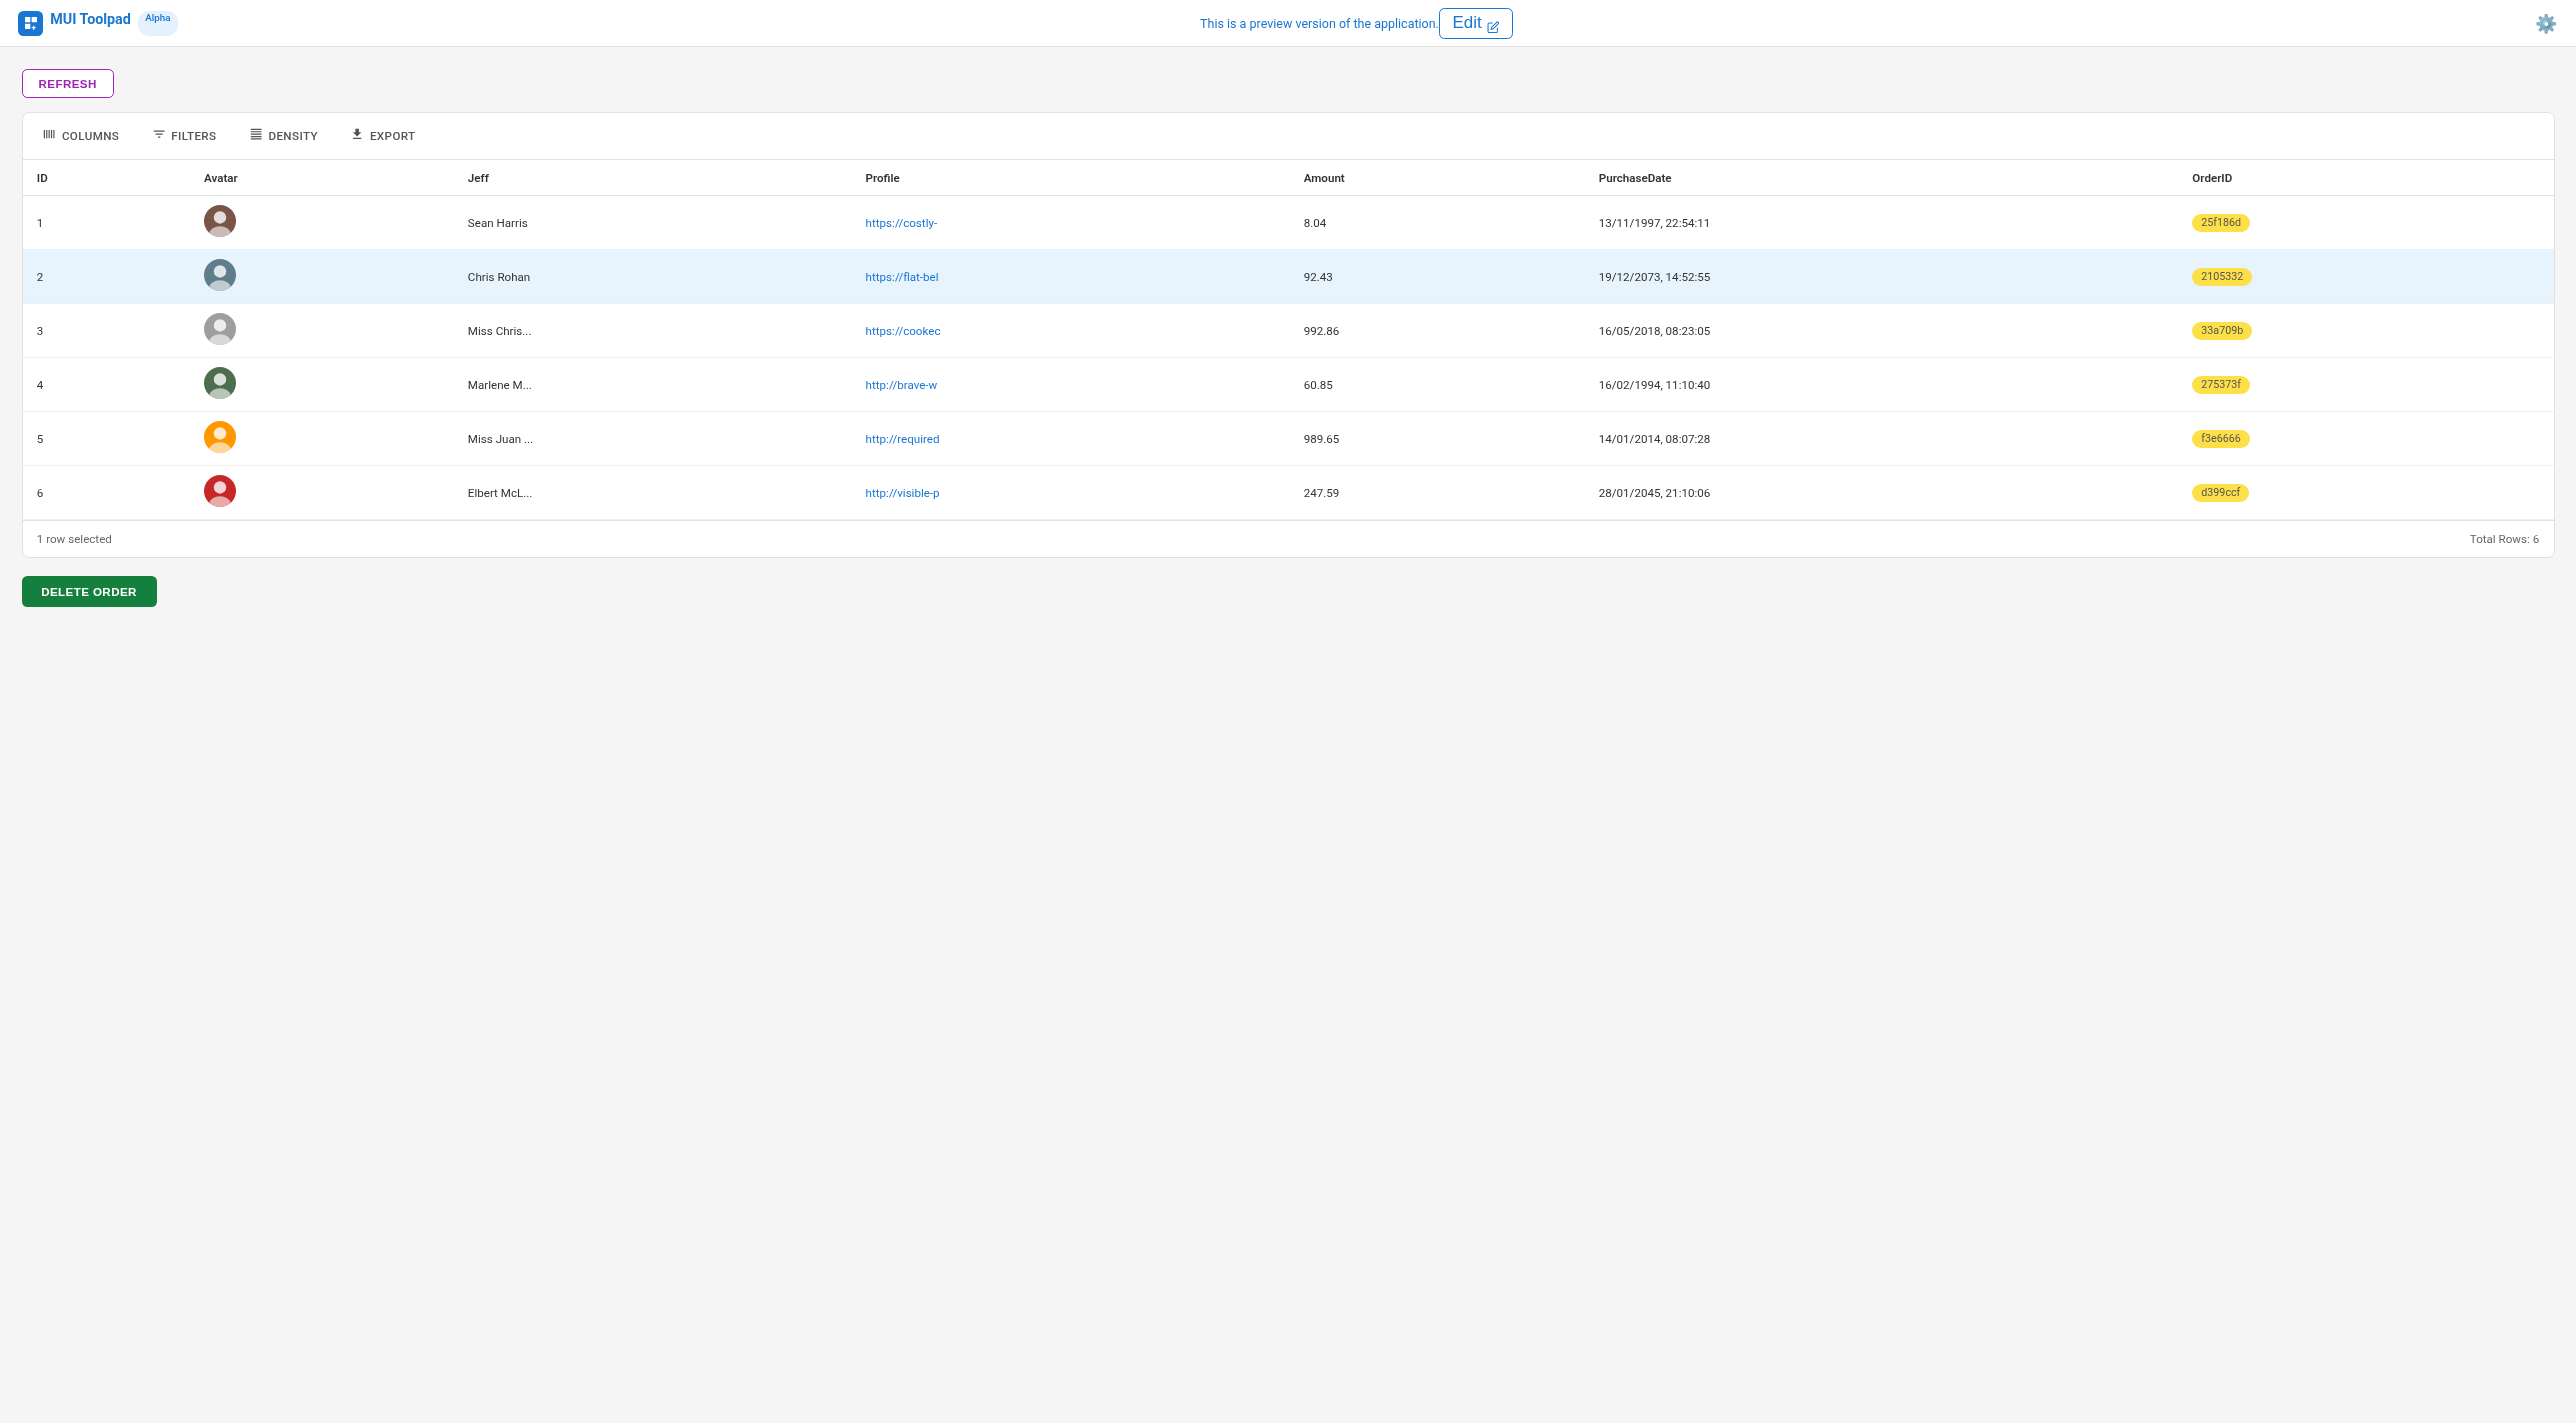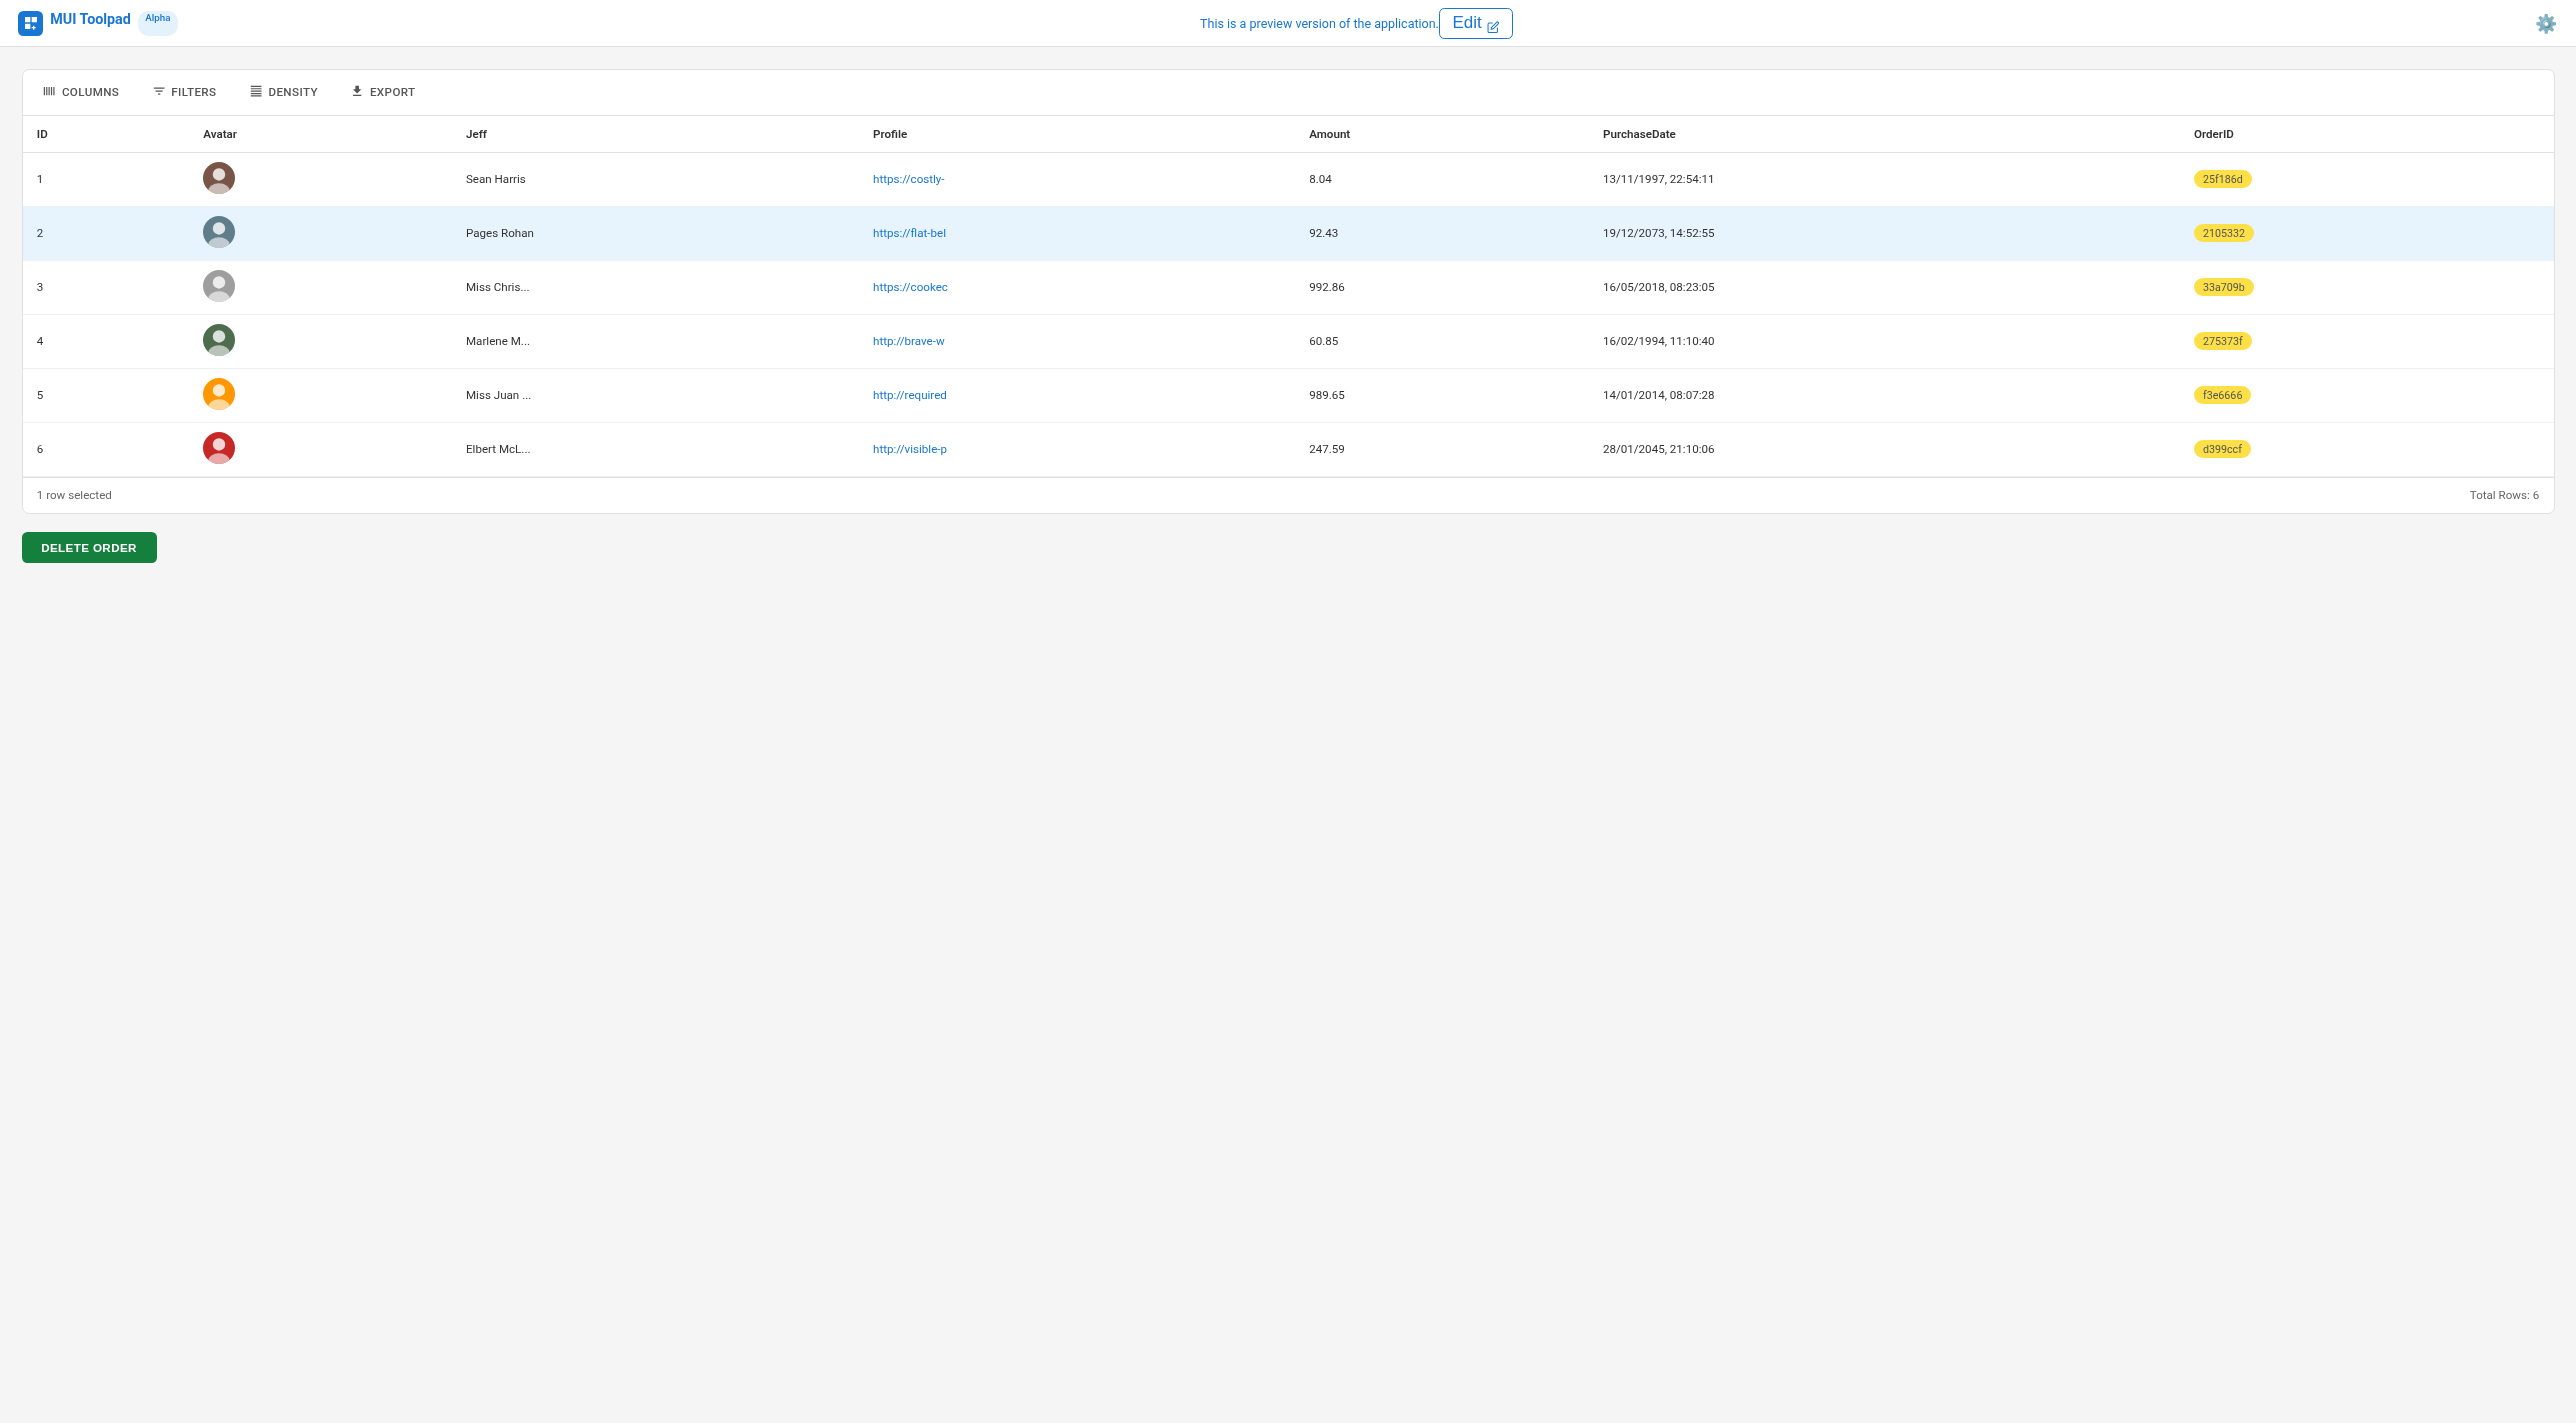--- a/index.html
+++ b/index.html
@@ -89,20 +89,23 @@
   <div class="header-right">
     <span class="settings-icon">⚙️</span>
   </div>
 </div>
 
 <div class="app-body">
 
 
   <div class="main">
     
+    <div class="toolbar">
+      <button class="refresh-btn">REFRESH</button>
+    </div>
 
     
     <div class="table-container">
 
       <div class="table-toolbar">
         <div class="table-toolbar-btn">
           <span class="icon icon-columns">
             <svg viewBox="0 0 24 24" fill="currentColor">
                 <path d="M3 5h2v14H3zm4 0h2v14H7zm4 0h2v14h-2zm4 0h2v14h-2zm4 0h2v14h-2z"></path>
               </svg>
@@ -167,21 +170,21 @@
             <tr class="selected">
       <td>2</td>
       <td>
       <div class="avatar-img-wrapper" style="background:#607d8b;">
         <svg viewBox="0 0 36 36" xmlns="http://www.w3.org/2000/svg">
           <circle cx="18" cy="14" r="7" fill="rgba(255,255,255,0.8)"></circle>
           <ellipse cx="18" cy="32" rx="12" ry="8" fill="rgba(255,255,255,0.6)"></ellipse>
         </svg>
       </div>
     </td>
-      <td>Pages Rohan</td>
+      <td>Chris Rohan</td>
       <td><a class="profile-link" href="#">https://flat-bel</a></td>
       <td>92.43</td>
       <td>19/12/2073, 14:52:55</td>
       <td><span class="order-badge">2105332</span></td>
     </tr>
             <tr>
       <td>3</td>
       <td>
       <div class="avatar-img-wrapper" style="background:#9e9e9e;">
         <svg viewBox="0 0 36 36" xmlns="http://www.w3.org/2000/svg">

